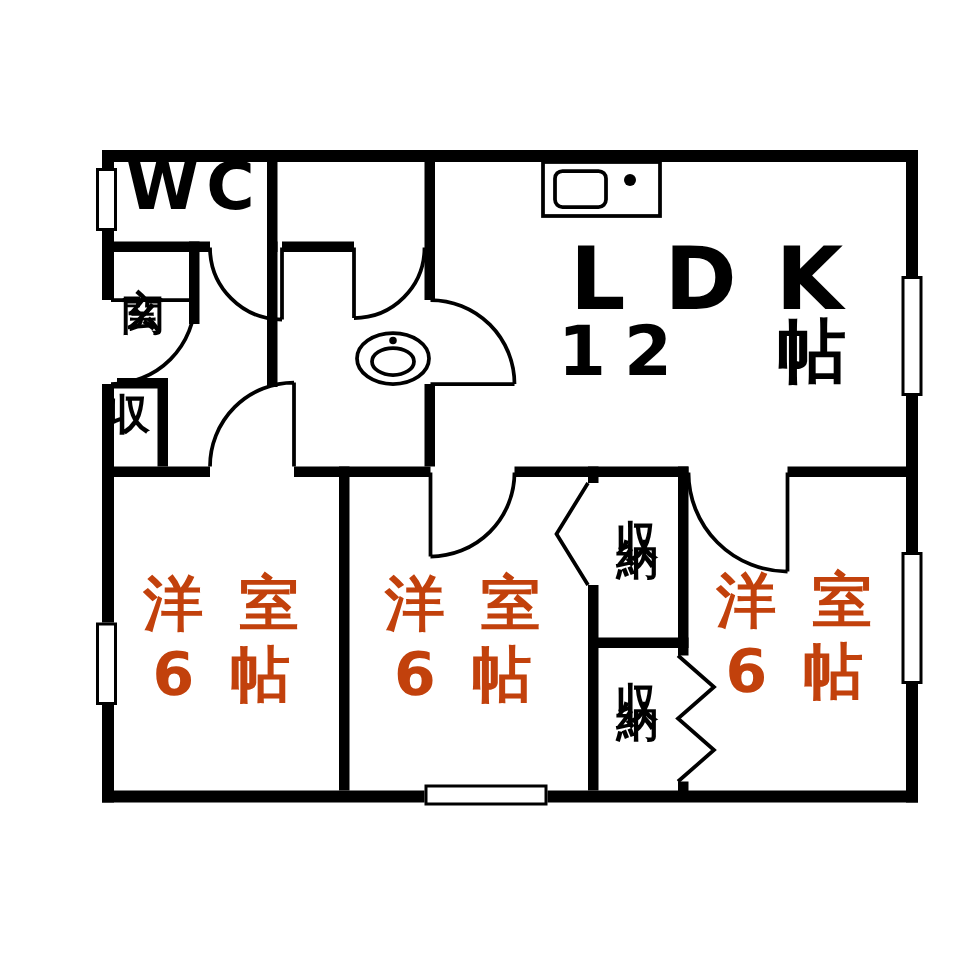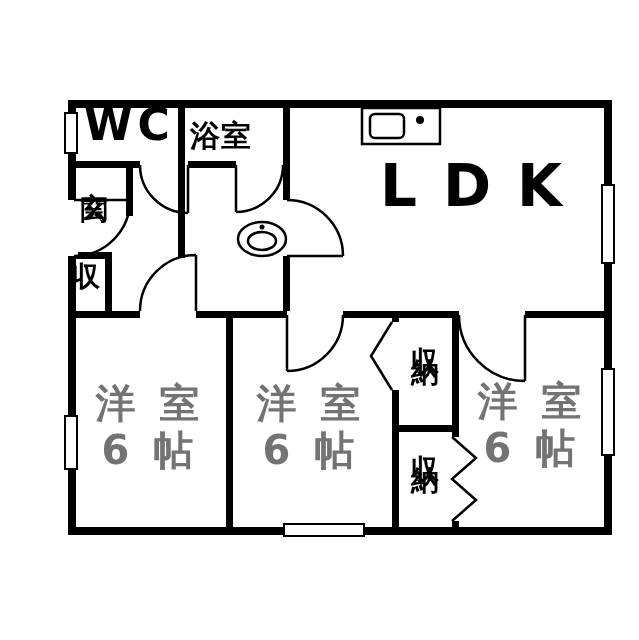--- a/index.html
+++ b/index.html
@@ -13,21 +13,21 @@
   .overlay { position:absolute; left:0; top:0; width:639px; height:640px; }
   .lbl { position:absolute; font-weight:bold; color:#000000; white-space:pre; line-height:1.05; }
   .vert { writing-mode:vertical-rl; text-orientation:upright; }
   .lbl-wc        { left:84px;  top:102px; font-size:44px; letter-spacing:5px; }
   .lbl-bath      { left:190px; top:120px; font-size:30px; letter-spacing:1px; }
   .lbl-ut        { left:198px; top:186px; font-size:36px; letter-spacing:3px; }
   .lbl-entrance  { left:80px;  top:170px; font-size:27px; letter-spacing:6px; }
   .lbl-storage   { left:72px;  top:262px; font-size:28px; }
   .lbl-ldk1      { left:380px; top:156px; font-size:58px; letter-spacing:26px; }
   .lbl-ldk2      { left:372px; top:210px; font-size:46px; letter-spacing:12px; }
-  .room-block { position:absolute; text-align:center; font-weight:bold; color:#737373; }
+  .room-block { position:absolute; text-align:center; font-weight:bold; color:#c2410c; }
   .room-block .line { display:block; font-size:40px; letter-spacing:5px; line-height:1.18; white-space:pre; }
   .rb-left   { left:74px;  width:152px; top:380px; }
   .rb-middle { left:233px; width:156px; top:380px; }
   .rb-right  { left:459px; width:146px; top:378px; }
   .lbl-closet-up  { left:410px; top:324px; font-size:28px; letter-spacing:12px; }
   .lbl-closet-low { left:410px; top:432px; font-size:28px; letter-spacing:12px; }
 </style>
 </head>
 <body>
 
@@ -84,24 +84,24 @@
       <circle cx="420" cy="120" r="4" fill="#000000" stroke="none"></circle>
     </g>
     <g stroke="#000000" stroke-width="2.5" fill="#ffffff">
       <ellipse cx="262" cy="239" rx="24" ry="17"></ellipse>
       <ellipse cx="262" cy="241" rx="14" ry="9"></ellipse>
       <circle cx="262" cy="227" r="2.5" fill="#000000" stroke="none"></circle>
     </g>
   </svg>
 
   <div class="lbl lbl-wc">WC</div>
-  <div class="lbl lbl-bath">浴室</div>
   <div class="lbl lbl-entrance vert">玄関</div>
   <div class="lbl lbl-storage">収</div>
   <div class="lbl lbl-ldk1">LDK</div>
+  <div class="lbl lbl-ldk2">12　帖</div>
 
   <div class="room-block rb-left">
     <span class="line">洋 室</span>
     <span class="line">6 帖</span>
   </div>
   <div class="room-block rb-middle">
     <span class="line">洋 室</span>
     <span class="line">6 帖</span>
   </div>
   <div class="room-block rb-right">

